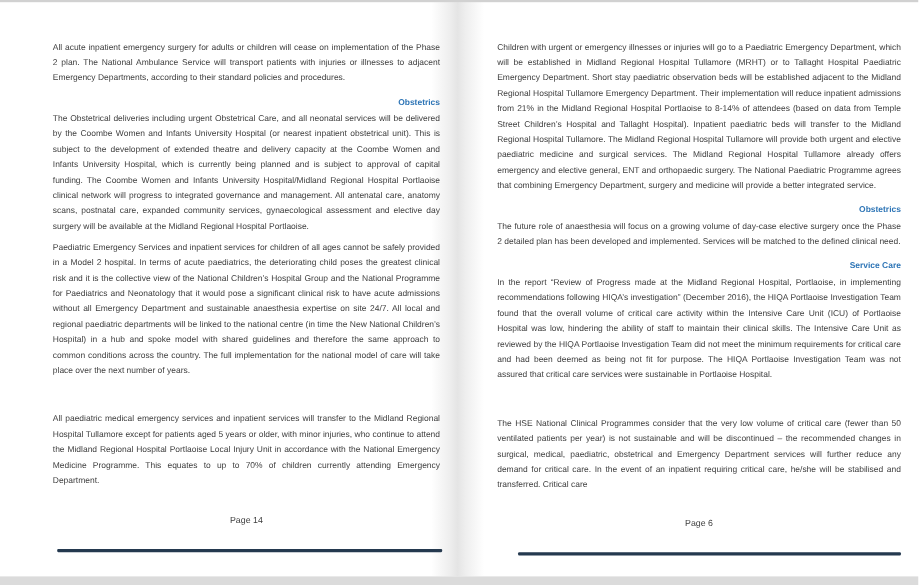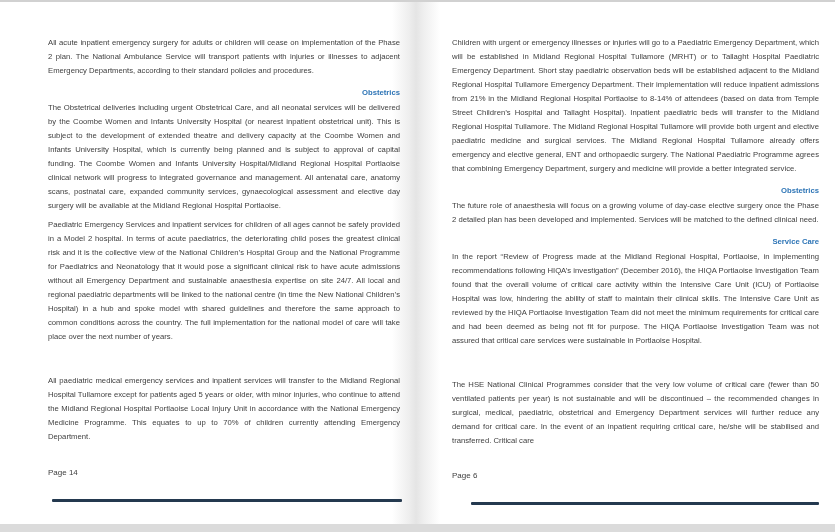--- a/index.html
+++ b/index.html
@@ -47,21 +47,21 @@
   .page-right .page-content{left:31px;width:367px;}
 
   .para{margin-bottom:5px;}
   .para:last-child{margin-bottom:0;margin-top:30px;}
   .heading{
     color:var(--heading-color);font-weight:700;text-align:right;
     margin-top:8px;margin-bottom:1px;
   }
 
   .page-number{
-    position:absolute;text-align:left;
+    position:absolute;text-align:center;
     font-size:8px;color:#3E3E3E;
   }
   .page-left .page-number{left:48px;width:352px;top:466px;}
   .page-right .page-number{left:31px;width:367px;top:469px;}
 
   .footer-rule{
     position:absolute;height:3px;background:var(--rule-color);border-radius:1px;
   }
   .page-left .footer-rule{left:52px;width:350px;top:497px;}
   .page-right .footer-rule{left:50px;width:348px;top:500px;}

